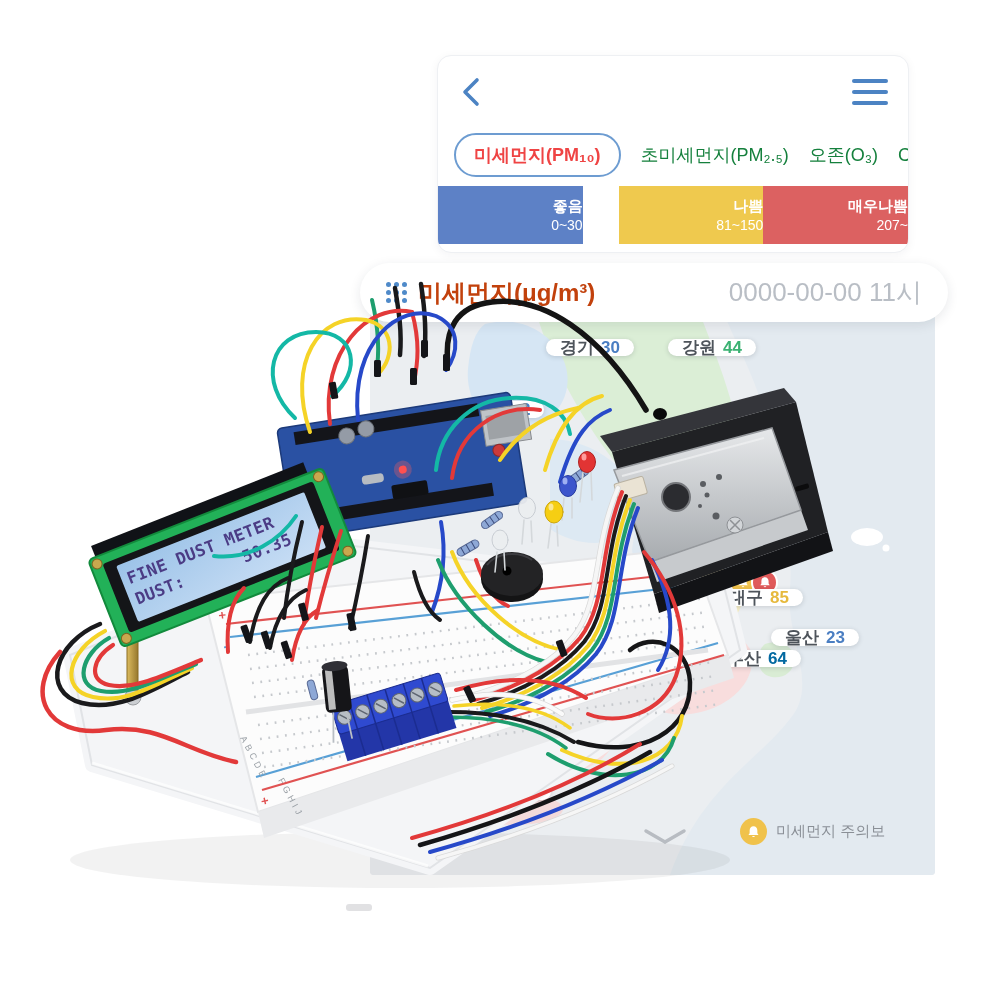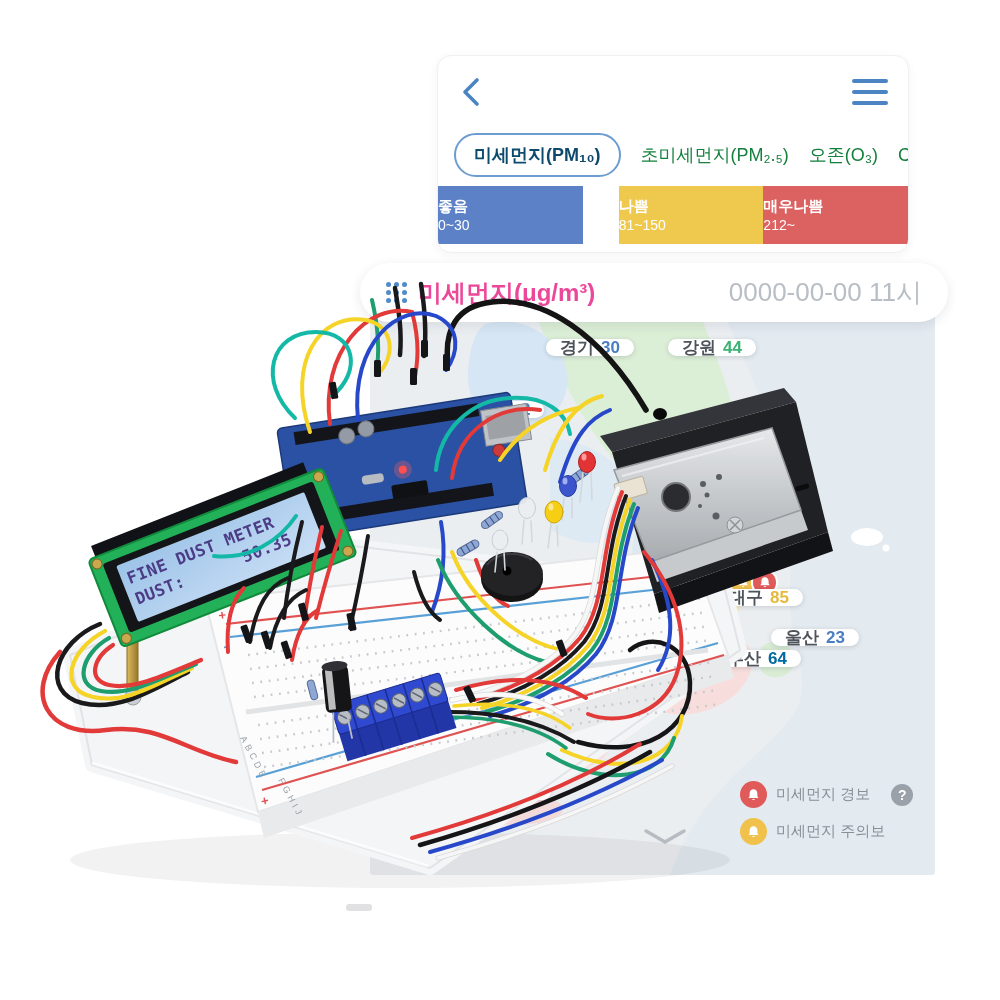--- a/index.html
+++ b/index.html
@@ -9,33 +9,33 @@
   
   .app-card{position:absolute;left:437px;top:55px;width:470px;height:196px;background:#fff;
     border:1px solid #eef0f3;border-radius:14px;box-shadow:0 2px 10px rgba(30,40,60,.05);
     overflow:hidden;z-index:10;}
   .app-bar{height:72px;display:flex;align-items:center;justify-content:space-between;padding:0 20px;}
   .back-btn{width:30px;height:34px;display:flex;align-items:center;cursor:pointer;}
   .menu-btn{display:flex;flex-direction:column;gap:7px;cursor:pointer;padding:4px 0;}
   .menu-btn span{display:block;width:36px;height:4px;border-radius:2px;background:#4c83c3;}
   .tabs{display:flex;align-items:center;gap:20px;padding:0 16px;height:54px;white-space:nowrap;}
   .tab{font-size:18px;color:#15803d;}
-  .tab.active{border:2px solid #6d9cd1;color:#0c4a6e;border-radius:22px;padding:8px 18px;font-weight:bold;}
+  .tab.active{border:2px solid #6d9cd1;color:#ef4444;border-radius:22px;padding:8px 18px;font-weight:bold;}
   .scale{display:flex;height:58px;margin-top:4px;}
-  .scale-seg{flex:1;color:#fff;display:flex;flex-direction:column;align-items:flex-start;justify-content:center;line-height:1.3;}
+  .scale-seg{flex:1;color:#fff;display:flex;flex-direction:column;align-items:flex-end;justify-content:center;line-height:1.3;}
   .scale-label{font-size:15px;font-weight:bold;}
   .scale-range{font-size:14px;}
 
   
   .header-pill{position:absolute;left:360px;top:263px;width:588px;height:59px;background:#fff;
     border-radius:30px;box-shadow:0 3px 12px rgba(30,40,60,.10);display:flex;align-items:center;
     padding:0 26px;box-sizing:border-box;z-index:20;}
   .dots-icon{display:grid;grid-template-columns:repeat(3,5px);grid-auto-rows:5px;gap:3px;margin-right:11px;}
   .dots-icon i{width:5px;height:5px;border-radius:50%;background:#4f8ac9;}
-  .header-title{font-size:24px;font-weight:bold;color:#ec4899;}
+  .header-title{font-size:24px;font-weight:bold;color:#c2410c;}
   .header-time{margin-left:auto;font-size:26px;color:#b9bec5;}
 
   
   .map-card{position:absolute;left:370px;top:289px;width:565px;height:586px;background:#ebeef1;
     border-radius:4px;overflow:hidden;z-index:5;}
   .map-bg{position:absolute;left:0;top:0;}
   .pill{position:absolute;height:17px;box-sizing:border-box;display:flex;align-items:center;gap:7px;
     background:#fff;border-radius:17px;padding:0 14px;font-size:17px;font-weight:bold;color:#4e545b;
     box-shadow:0 1px 5px rgba(40,50,60,.18);cursor:pointer;white-space:nowrap;}
   .p-gyeonggi{left:176px;top:50px}.p-gangwon{left:298px;top:50px}.p-incheon{left:96px;top:112px}
@@ -80,21 +80,21 @@
     <div class="scale-seg" style="background: rgb(93, 129, 198);">
       <span class="scale-label">좋음</span>
       <span class="scale-range">0~30</span>
     </div>
     <div class="scale-seg" style="background: rgb(239, 201, 78); margin-left: 36px;">
       <span class="scale-label">나쁨</span>
       <span class="scale-range">81~150</span>
     </div>
     <div class="scale-seg" style="background: rgb(220, 97, 97);">
       <span class="scale-label">매우나쁨</span>
-      <span class="scale-range">212~</span>
+      <span class="scale-range">207~</span>
     </div>
   </div>
 </div>
 
 <div class="map-card">
   <svg class="map-bg" width="565" height="586" viewBox="0 0 565 586">
     <rect width="565" height="586" fill="#ebeef1"></rect>
     <path d="M345 0 L565 0 L565 586 L300 586 C330 500 390 470 420 430 C450 395 415 350 420 300 C425 240 400 200 398 150 C396 100 360 50 345 0 Z" fill="#e3eaf0"></path>
     <path d="M165 20 C220 5 290 10 330 25 C355 90 380 150 372 220 C340 250 300 240 268 200 C230 160 185 90 165 20 Z" fill="#dbeed6"></path>
     <path d="M115 35 C150 25 185 45 195 75 C205 105 185 135 155 140 C120 145 95 115 98 80 C100 58 105 42 115 35 Z" fill="#d6e6f4"></path>
@@ -141,31 +141,20 @@
   </div>
   <div class="pill p-busan">
     <span>부산</span>
       <span class="val" style="color: #0369a1;">64</span>
   </div>
   <div class="pill p-jeju">
     <span>제주</span>
       <span class="val" style="color: rgb(169, 173, 179);">-</span>
   </div>
 
-  <div class="alert-row al1">
-    <span class="alert-dot" style="background: rgb(224, 90, 90);">
-      <svg width="15" height="14" viewBox="0 0 14 13">
-          <path d="M7 1.2 C4.8 1.2 3.4 2.9 3.4 5.2 L3.4 7.6 L2.3 9.3 L11.7 9.3 L10.6 7.6 L10.6 5.2 C10.6 2.9 9.2 1.2 7 1.2 Z M5.6 10.2 A1.5 1.5 0 0 0 8.4 10.2 Z" fill="#fff"></path>
-        </svg>
-    </span>
-    <span>미세먼지 경보</span>
-    <span class="help-circle">
-        <span>?</span>
-      </span>
-  </div>
   <div class="alert-row al2">
     <span class="alert-dot" style="background: rgb(240, 194, 75);">
       <svg width="15" height="14" viewBox="0 0 14 13">
           <path d="M7 1.2 C4.8 1.2 3.4 2.9 3.4 5.2 L3.4 7.6 L2.3 9.3 L11.7 9.3 L10.6 7.6 L10.6 5.2 C10.6 2.9 9.2 1.2 7 1.2 Z M5.6 10.2 A1.5 1.5 0 0 0 8.4 10.2 Z" fill="#fff"></path>
         </svg>
     </span>
     <span>미세먼지 주의보</span>
   </div>
 
   <div class="collapse">

